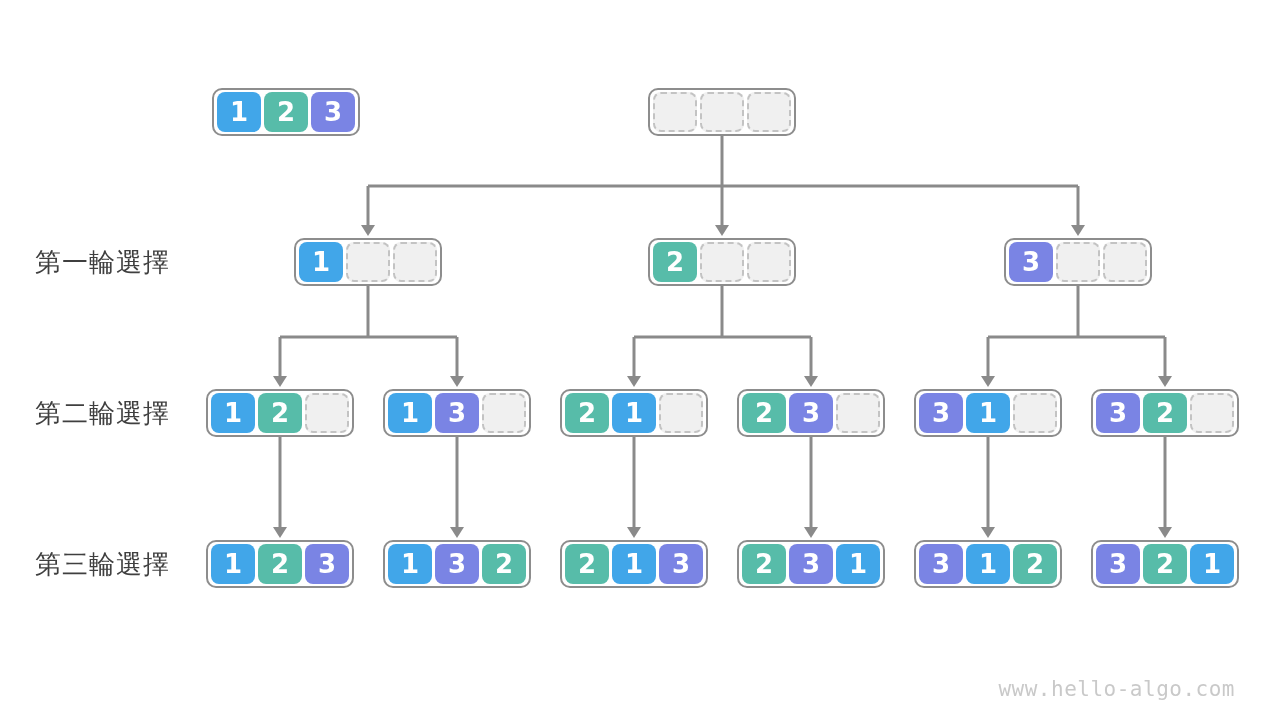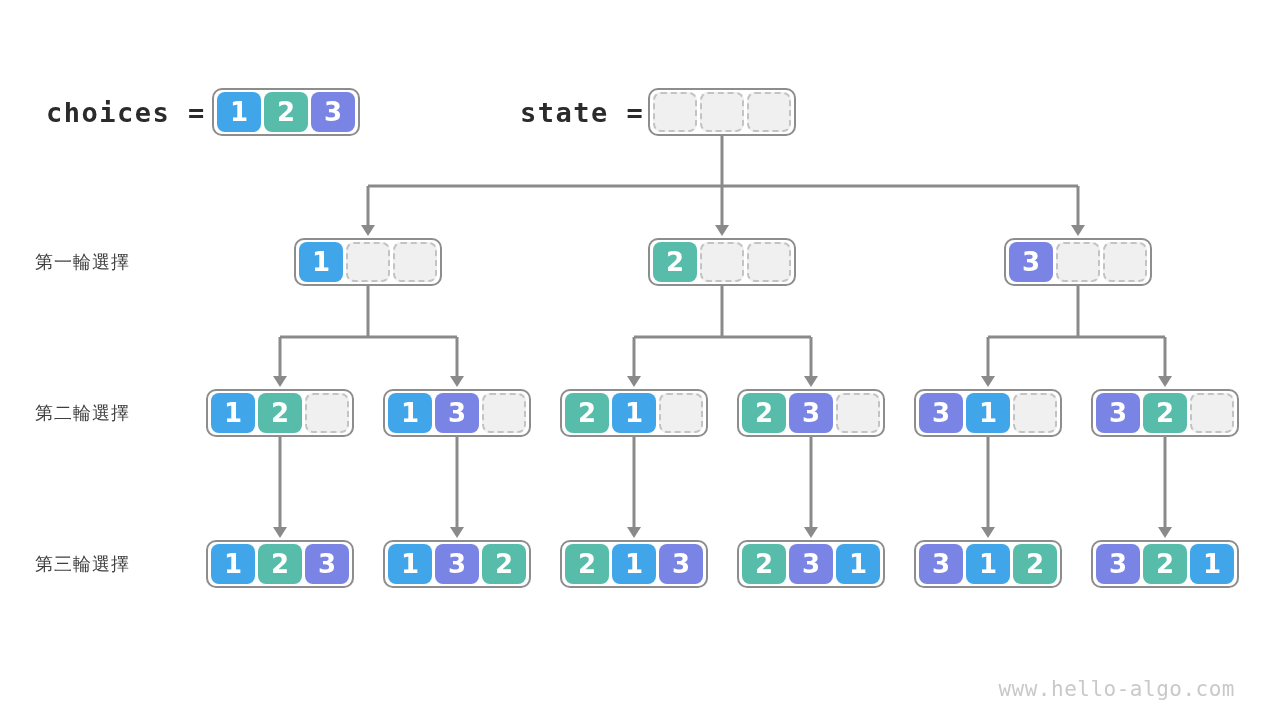--- a/index.html
+++ b/index.html
@@ -19,21 +19,21 @@
     display:flex; align-items:center; justify-content:center; gap:3px; padding:0 3px;
   }
   .cell {
     width:44px; height:40px; border-radius:8px; box-sizing:border-box;
     display:flex; align-items:center; justify-content:center;
     color:#ffffff; font-size:26px; font-weight:600;
     font-family:"DejaVu Sans", sans-serif;
   }
   .cell.empty { background:#f0f0f0; border:2px dashed #c3c3c3; }
   .row-label {
-    position:absolute; height:34px; line-height:34px; font-size:18px;
+    position:absolute; height:34px; line-height:34px; font-size:26px;
     color:#3f3f3f; letter-spacing:1px; white-space:nowrap;
   }
   .watermark {
     position:absolute; right:45px; top:677px;
     font-family:"DejaVu Sans Mono", monospace; font-size:21px;
     letter-spacing:0.5px; color:#c9c9c9;
   }
 </style>
 </head>
 <body>
@@ -73,28 +73,26 @@
       <line x1="634" y1="437" x2="634" y2="527" stroke="#8A8A8A" stroke-width="3"></line>
       <polygon points="627,527 641,527 634,538" fill="#8A8A8A"></polygon>
       <line x1="811" y1="437" x2="811" y2="527" stroke="#8A8A8A" stroke-width="3"></line>
       <polygon points="804,527 818,527 811,538" fill="#8A8A8A"></polygon>
       <line x1="988" y1="437" x2="988" y2="527" stroke="#8A8A8A" stroke-width="3"></line>
       <polygon points="981,527 995,527 988,538" fill="#8A8A8A"></polygon>
       <line x1="1165" y1="437" x2="1165" y2="527" stroke="#8A8A8A" stroke-width="3"></line>
       <polygon points="1158,527 1172,527 1165,538" fill="#8A8A8A"></polygon>
     </svg>
 
-  <div class="hdr-label" style="left:46px;">choices =</div>
   <div class="node" id="choices-box" style="left:212px; top:88px;">
       <div class="cell" style="background: rgb(65, 166, 233);">1</div>
       <div class="cell" style="background: rgb(87, 188, 169);">2</div>
       <div class="cell" style="background: rgb(122, 132, 228);">3</div>
     </div>
 
-  <div class="hdr-label" style="left:520px;">state =</div>
   <div class="node" id="state-box" style="left:648px; top:88px;">
       <div class="cell empty"></div>
       <div class="cell empty"></div>
       <div class="cell empty"></div>
     </div>
 
   <div class="row-label" style="left:35px; top:245px;">第一輪選擇</div>
   <div class="row-label" style="left:35px; top:547px;">第三輪選擇</div>
   <div class="row-label" style="left:35px; top:396px;">第二輪選擇</div>
 

